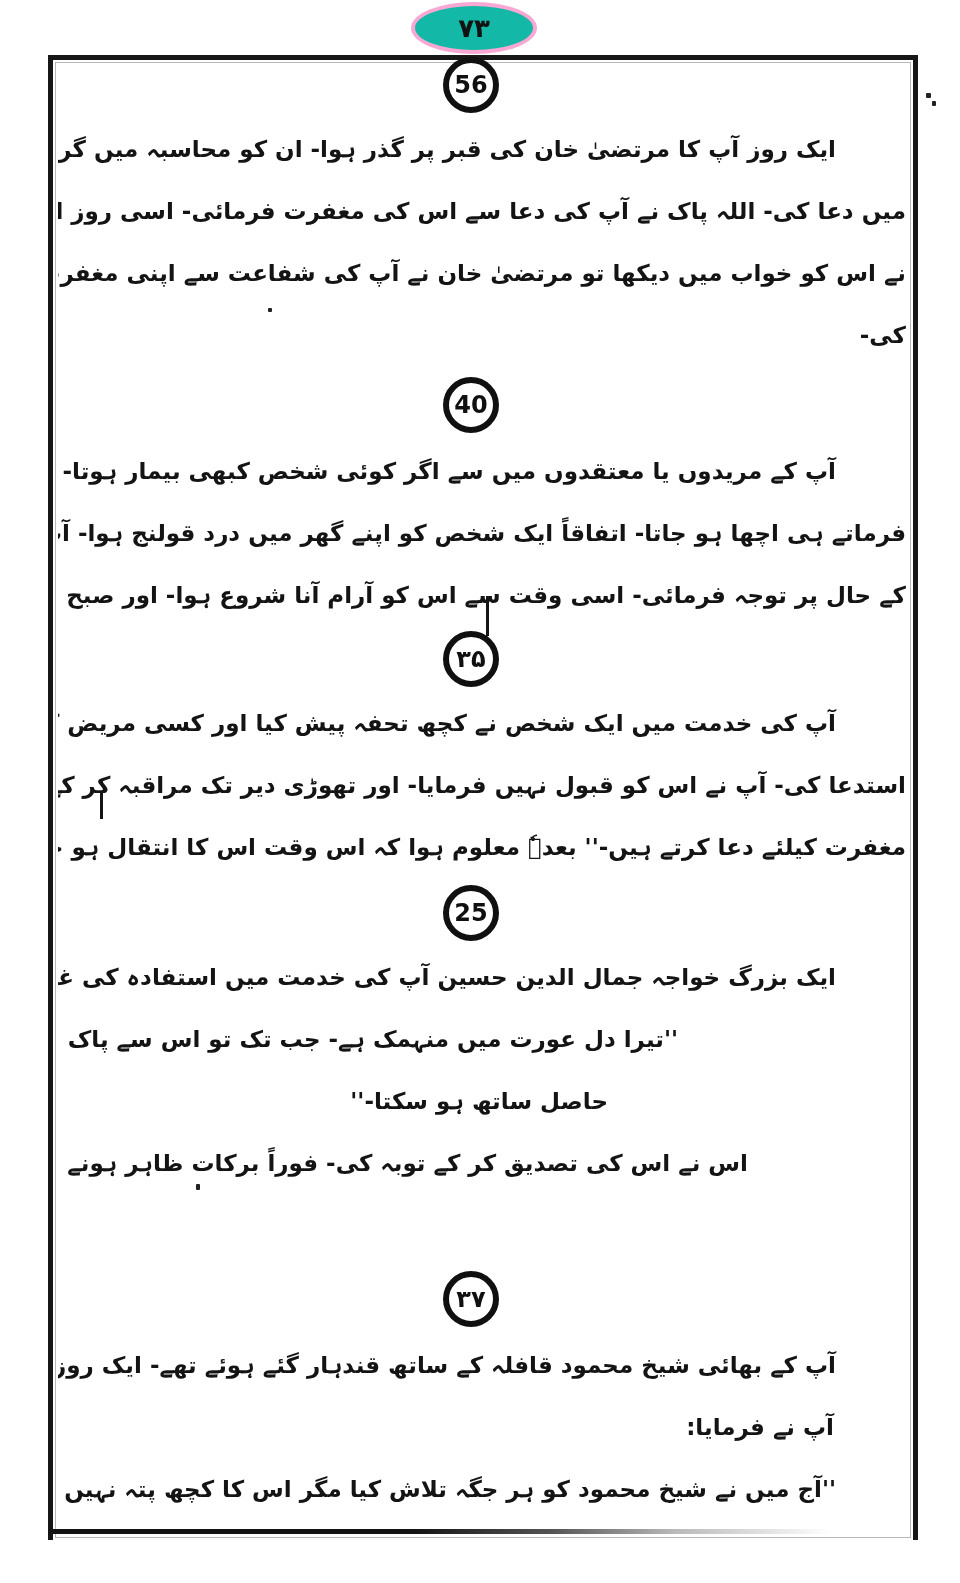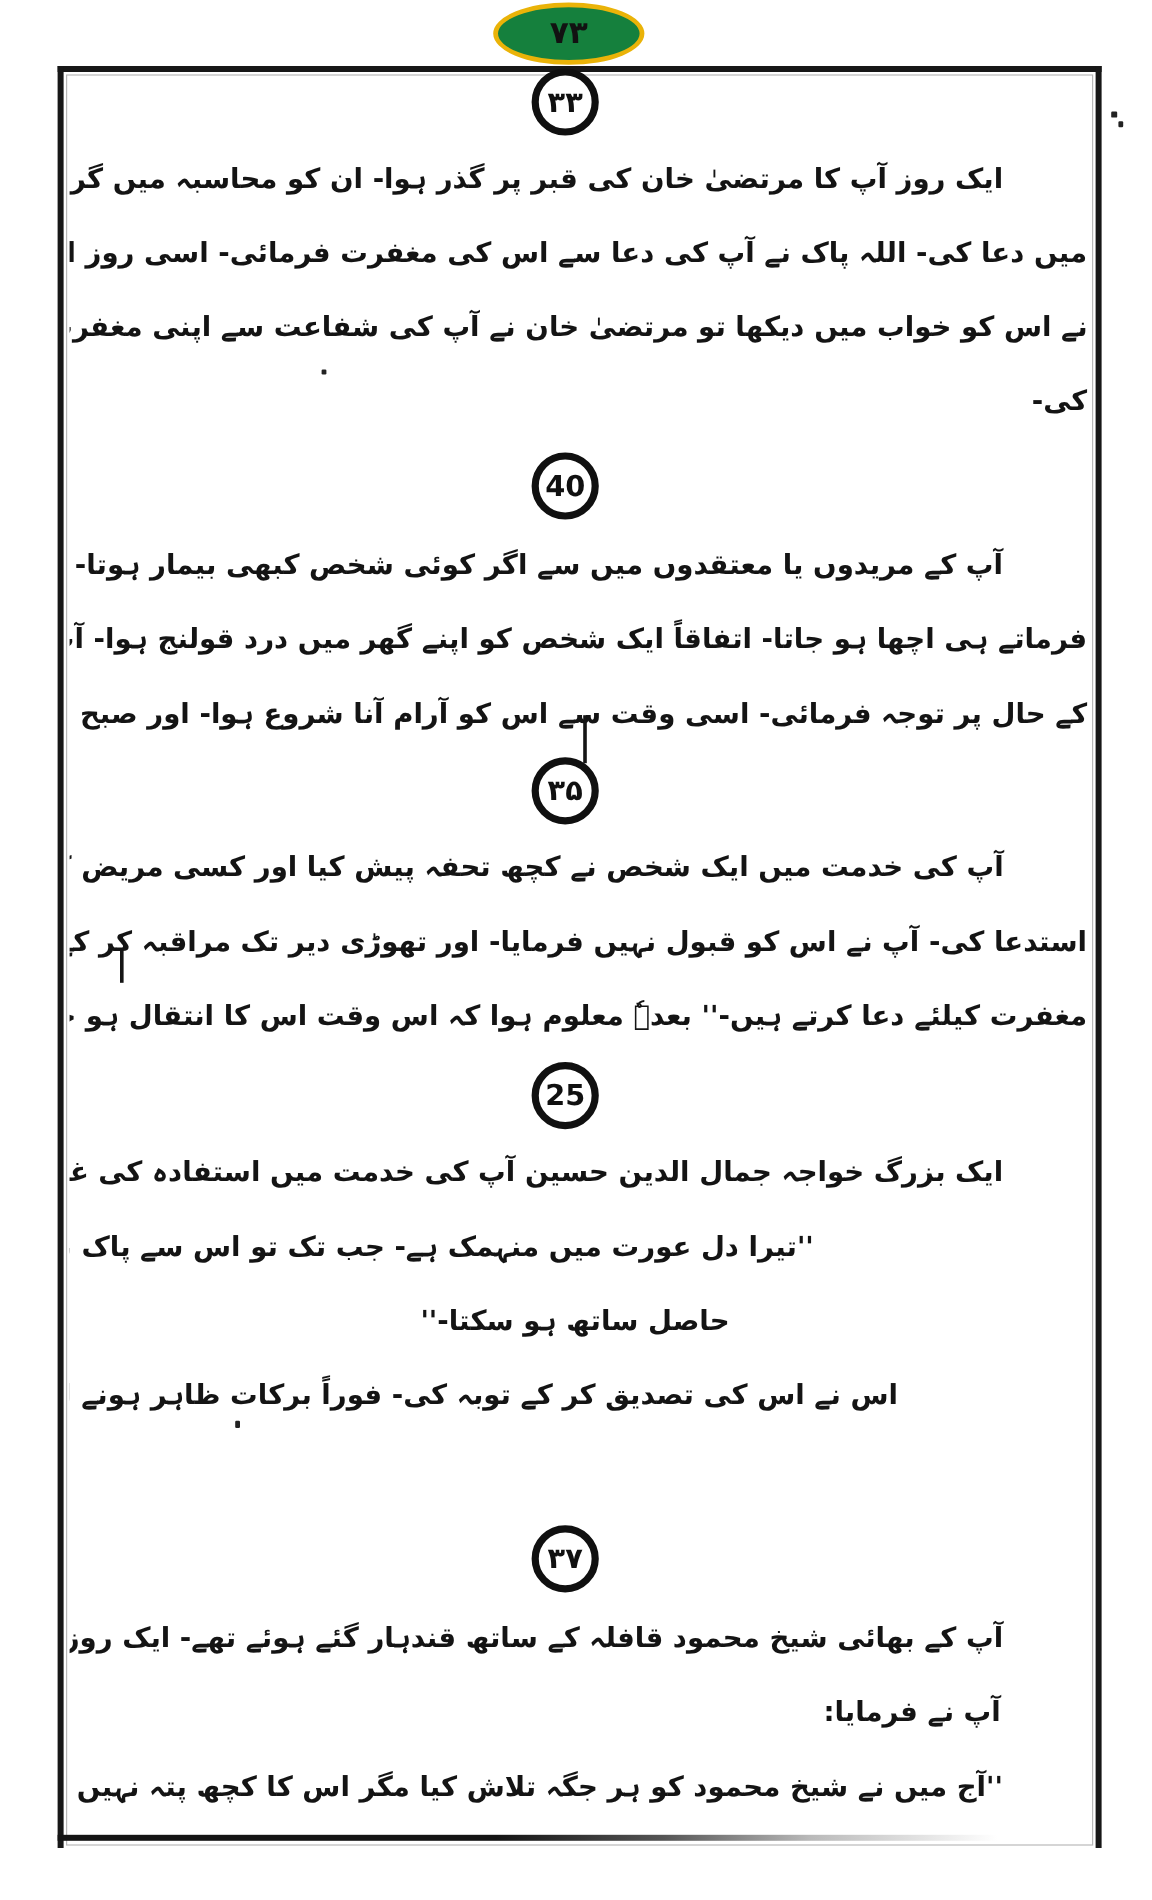--- a/index.html
+++ b/index.html
@@ -17,21 +17,21 @@
   .frame::after{ 
     content:"";position:absolute;inset:2px;border:1px solid rgba(0,0,0,.28);pointer-events:none;
   }
   .bottom-rule{
     position:absolute;left:48px;top:1529px;width:870px;height:5px;
     background:linear-gradient(to right,#141414 0%,#141414 42%,#555 58%,#b9b9b9 72%,rgba(255,255,255,0) 90%);
   }
   
   .page-oval{
     position:absolute;left:411px;top:2px;width:118px;height:44px;
-    border:4px solid #eab308;border-radius:50%;background:#15803d;z-index:3;
+    border:4px solid #f9a8d4;border-radius:50%;background:#14b8a6;z-index:3;
     display:flex;align-items:center;justify-content:center;
     font-size:26px;font-weight:bold;color:#121212;
   }
   
   .marker{
     position:absolute;left:443px;width:56px;height:56px;box-sizing:border-box;
     border:6px solid #101010;border-radius:50%;background:#fff;z-index:2;
     display:flex;align-items:center;justify-content:center;
     font-size:24px;font-weight:bold;color:#101010;
   }
@@ -67,21 +67,21 @@
 <body>
 
 <div class="page-oval">
   <span>۷۳</span>
 </div>
 
 <div class="frame"></div>
 <div class="bottom-rule"></div>
 
 <div class="marker m33">
-  <span>۳۳</span>
+  <span>56</span>
 </div>
 <div class="marker m34">
   <span>40</span>
 </div>
 <div class="marker m35">
   <span>۳۵</span>
 </div>
 <div class="marker m36">
   <span>25</span>
 </div>

